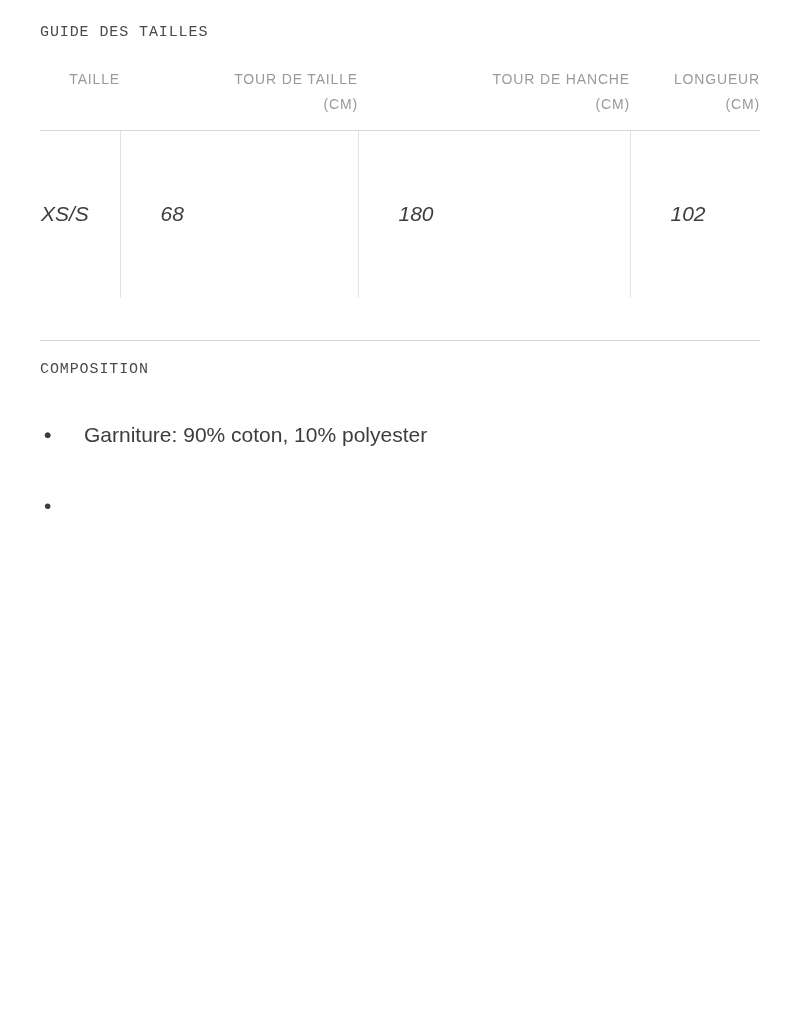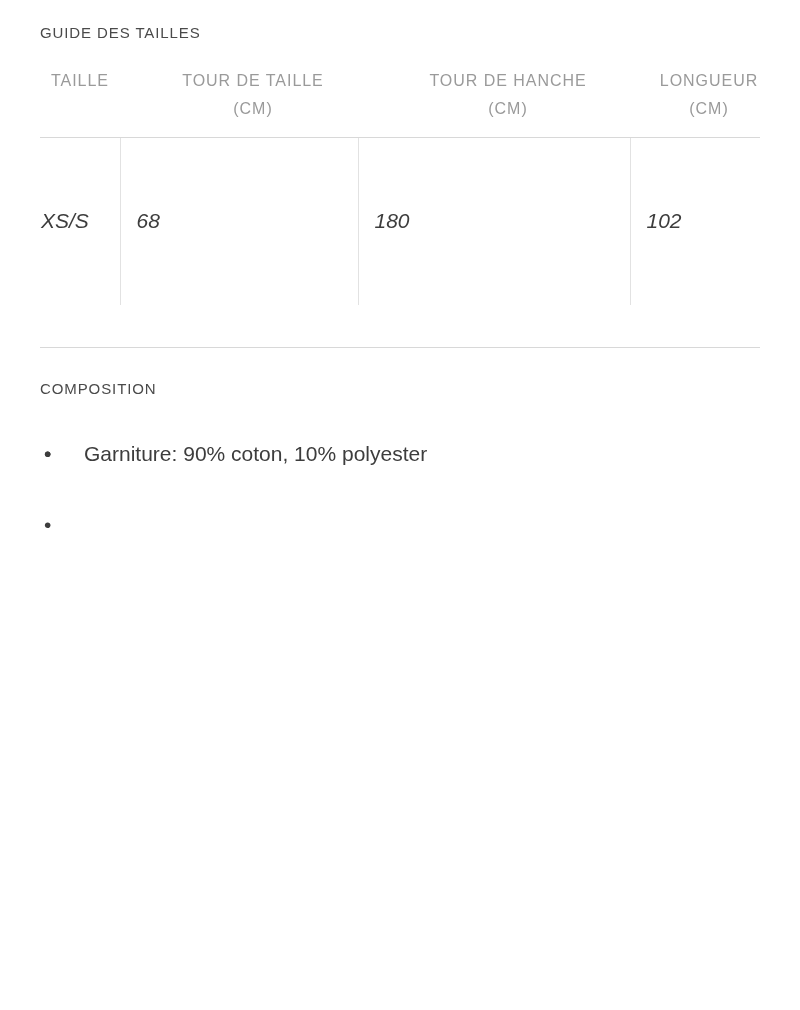--- a/index.html
+++ b/index.html
@@ -19,39 +19,40 @@
     padding: 0 40px;
     box-sizing: border-box;
     width: 800px;
   }
   .section-title {
     font-size: 15px;
     letter-spacing: 0.06em;
     color: #4a4a4a;
     text-transform: uppercase;
     font-weight: 400;
+    font-family: Liberation Mono, monospace;
   }
   #guide-title {
     padding-top: 24px;
   }
   table.size-table {
     width: 720px;
     border-collapse: collapse;
     margin-top: 26px;
     table-layout: fixed;
   }
   table.size-table col.c0 { width: 80px; }
   table.size-table col.c1 { width: 238px; }
   table.size-table col.c2 { width: 272px; }
   table.size-table col.c3 { width: 130px; }
 
   table.size-table thead th {
-    text-align: center;
+    text-align: right;
     font-weight: 400;
-    font-size: 16px;
+    font-size: 14px;
     letter-spacing: 0.06em;
     color: #9a9a9a;
     text-transform: uppercase;
     vertical-align: top;
     padding: 0 0 14px 0;
     line-height: 1.75;
     border-bottom: 1px solid #d8d8d8;
   }
   table.size-table thead th .unit {
     display: block;
@@ -68,37 +69,37 @@
     height: 84px;
     vertical-align: middle;
     border-bottom: 1px solid #e2e2e2;
     line-height: 1.35;
   }
   table.size-table tbody td.col-size {
     padding-right: 10px;
   }
   table.size-table tbody td.cell {
     border-left: 1px solid #e2e2e2;
-    padding-left: 16px;
+    padding-left: 40px;
   }
   table.size-table tbody tr:first-child td {
     height: 165px;
     font-style: italic;
   }
   table.size-table tbody tr:last-child td {
     border-bottom: none;
   }
   .divider {
     width: 720px;
     height: 1px;
     background: #d8d8d8;
     margin: 42px 0 0 0;
   }
   #composition-title {
-    margin-top: 32px;
+    margin-top: 20px;
   }
   ul.composition-list {
     list-style: none;
     margin: 26px 0 0 0;
     padding: 0;
   }
   ul.composition-list li {
     font-size: 21px;
     color: #3d3d3d;
     line-height: 1.4;

